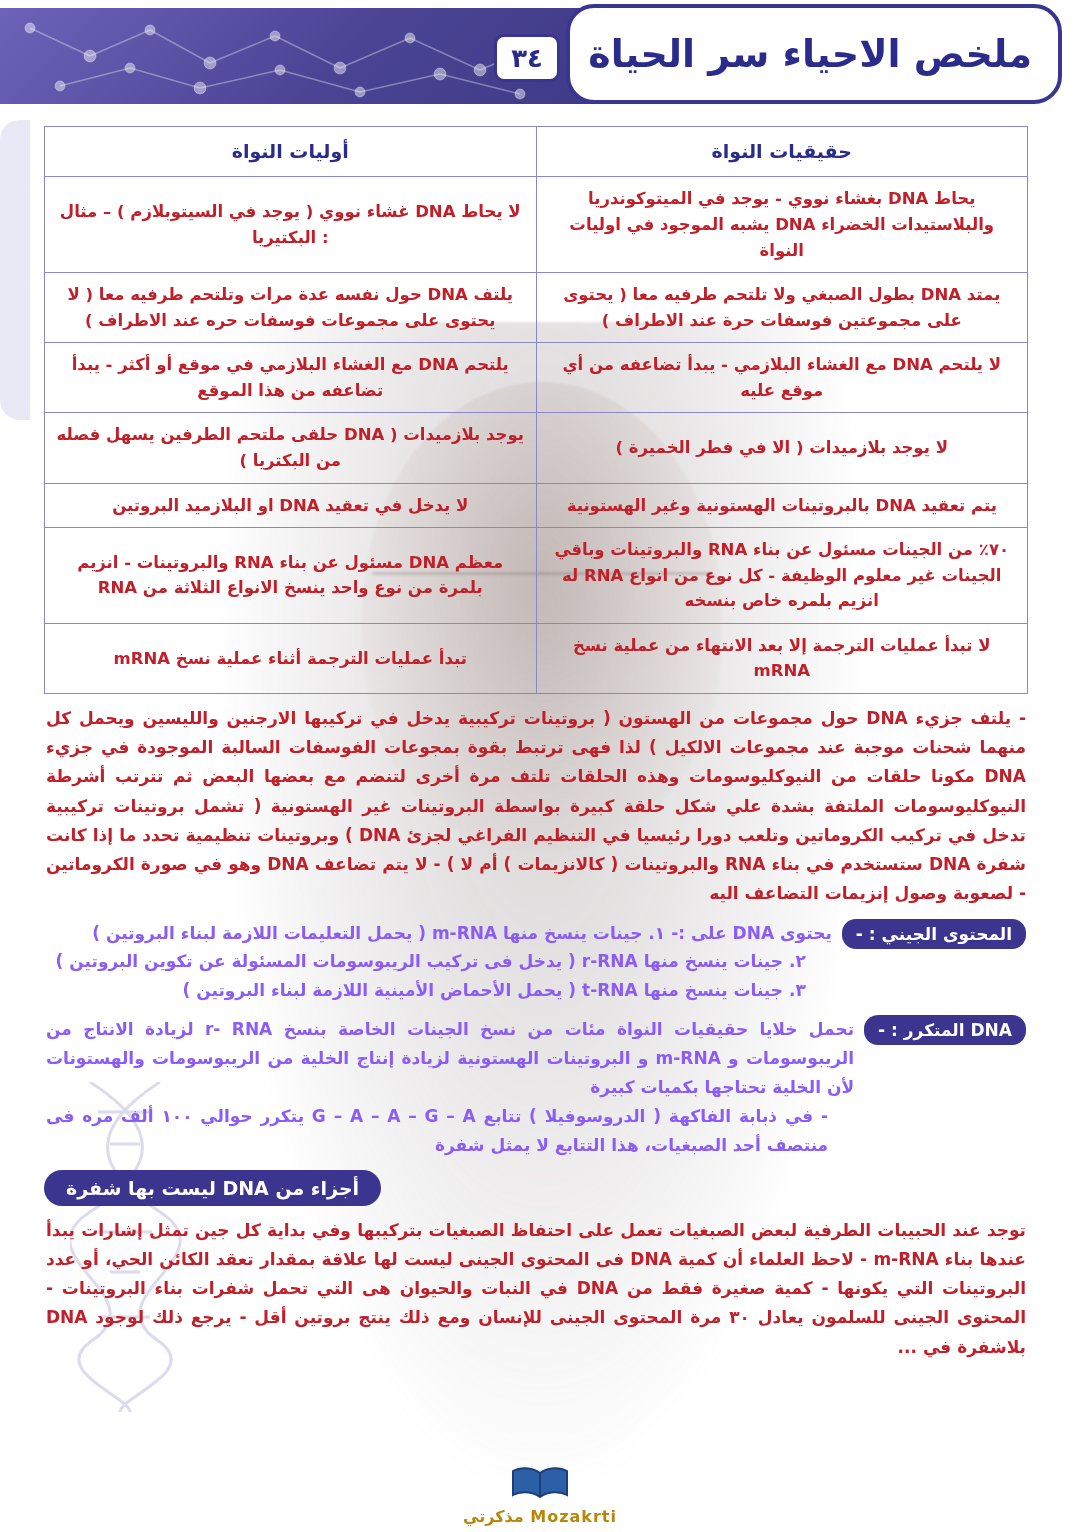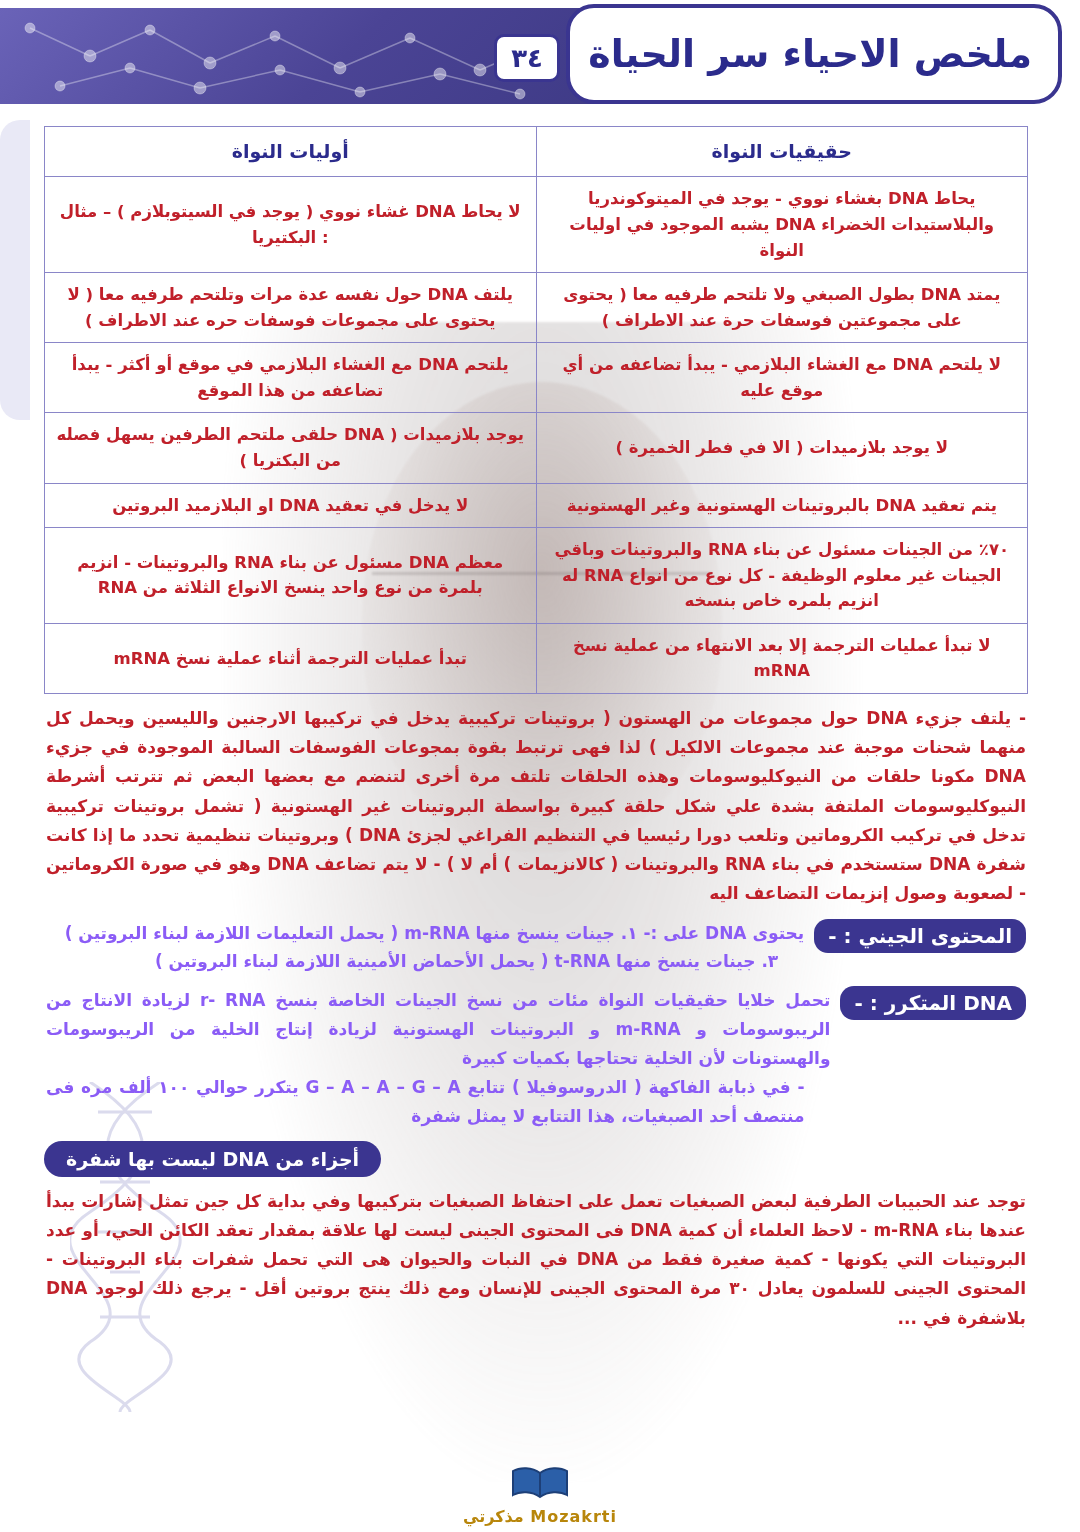--- a/index.html
+++ b/index.html
@@ -141,21 +141,21 @@
     font-weight:bold;
     line-height:1.72;
     text-align:justify;
     margin:10px 2px 4px 2px;
   }
 
   .label-inline {
     display:inline-block;
     background:#3b3590;
     color:#fff;
-    font-size:20px;
+    font-size:17px;
     font-weight:bold;
     padding:5px 14px;
     border-radius:14px;
     vertical-align:middle;
   }
   .row-inline {
     display:flex;
     align-items:flex-start;
     gap:10px;
     margin:10px 2px 4px 2px;
@@ -292,20 +292,21 @@
       </tbody>
     </table>
 
     <p class="para">- يلتف جزيء DNA حول مجموعات من الهستون ( بروتينات تركيبية يدخل في تركيبها الارجنين والليسين ويحمل كل منهما شحنات موجبة عند مجموعات الالكيل ) لذا فهى ترتبط بقوة بمجوعات الفوسفات السالبة الموجودة في جزيء DNA مكونا حلقات من النيوكليوسومات وهذه الحلقات تلتف مرة أخرى لتنضم مع بعضها البعض ثم تترتب أشرطة النيوكليوسومات الملتفة بشدة علي شكل حلقة كبيرة بواسطة البروتينات غير الهستونية ( تشمل بروتينات تركيبية تدخل في تركيب الكروماتين وتلعب دورا رئيسيا في التنظيم الفراغي لجزئ DNA ) وبروتينات تنظيمية تحدد ما إذا كانت شفرة DNA ستستخدم في بناء RNA والبروتينات ( كالانزيمات ) أم لا ) - لا يتم تضاعف DNA وهو في صورة الكروماتين - لصعوبة وصول إنزيمات التضاعف اليه</p>
 
     <div class="row-inline">
       <span class="label-inline">المحتوى الجيني : -</span>
       <div class="body">
         <span>يحتوى DNA على :-</span>
         <span>١. جينات ينسخ منها m-RNA ( يحمل التعليمات اللازمة لبناء البروتين )</span>
+        <span class="indent">٢. جينات ينسخ منها r-RNA ( يدخل فى تركيب الريبوسومات المسئولة عن تكوين البروتين )</span>
         <span class="indent">٣. جينات ينسخ منها t-RNA ( يحمل الأحماض الأمينية اللازمة لبناء البروتين )</span>
       </div>
     </div>
 
     <div class="row-inline">
       <span class="label-inline">DNA المتكرر : -</span>
       <div class="body">
         <span>تحمل خلايا حقيقيات النواة مئات من نسخ الجينات الخاصة بنسخ r- RNA لزيادة الانتاج من الريبوسومات و m-RNA و البروتينات الهستونية لزيادة إنتاج الخلية من الريبوسومات والهستونات لأن الخلية تحتاجها بكميات كبيرة</span>
         <span class="indent">- في ذبابة الفاكهة ( الدروسوفيلا ) تتابع G – A – A – G – A يتكرر حوالي ١٠٠ ألف مره فى منتصف أحد الصبغيات، هذا التتابع لا يمثل شفرة</span>
       </div>

